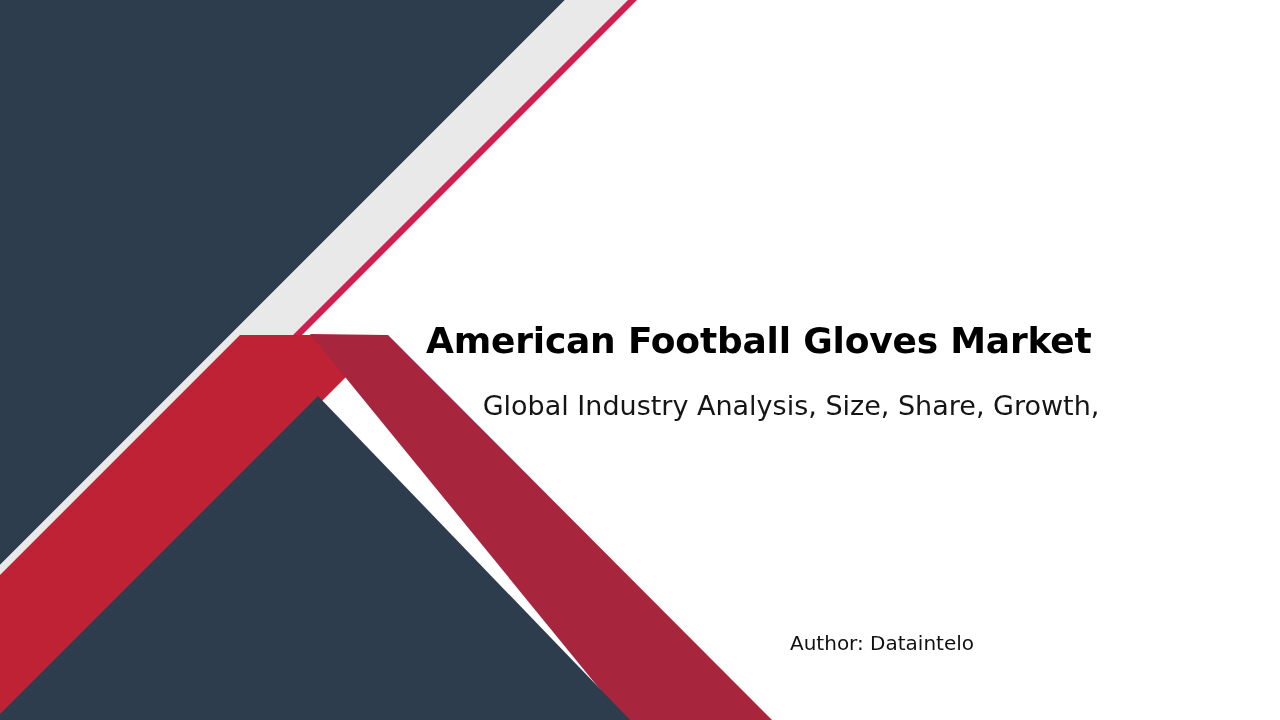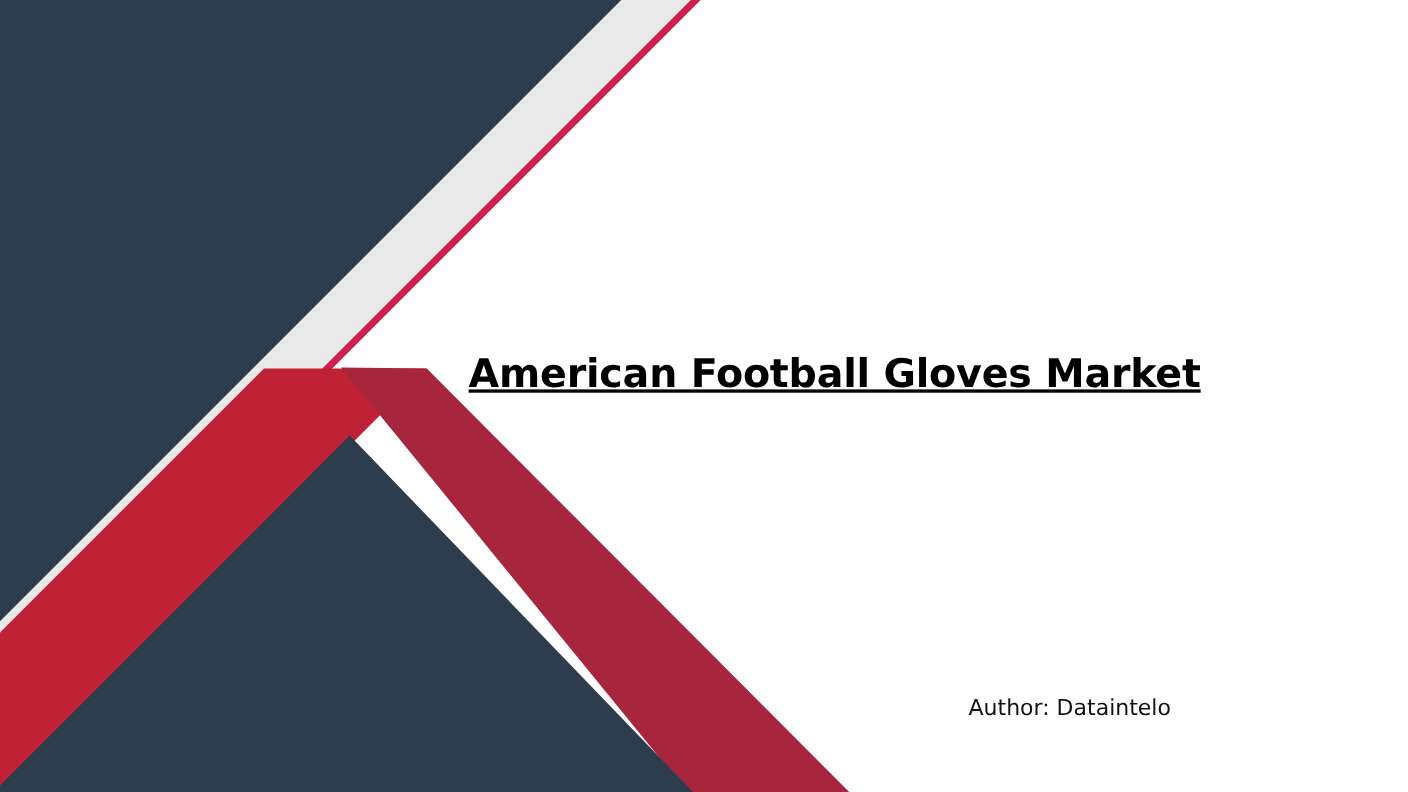--- a/index.html
+++ b/index.html
@@ -35,21 +35,20 @@
     position: absolute;
     left: 426px;
     top: 320px;
     width: 730px;
     font-size: 36px;
     font-weight: bold;
     color: #000000;
     letter-spacing: -0.2px;
     line-height: 1.15;
     white-space: nowrap;
-    text-decoration: underline;
   }
   .subtitle {
     position: absolute;
     left: 396px;
     top: 376px;
     width: 790px;
     font-size: 27px;
     font-weight: normal;
     color: #151515;
     line-height: 60px;
@@ -57,21 +56,21 @@
   }
   .subtitle .sub-line {
     display: block;
     white-space: nowrap;
   }
   .author {
     position: absolute;
     left: 790px;
     top: 631px;
     width: 365px;
-    text-align: center;
+    text-align: left;
     font-size: 20px;
     font-weight: normal;
     color: #111111;
     white-space: nowrap;
   }
 </style>
 </head>
 <body>
 
 <div id="slide">
@@ -92,19 +91,20 @@
 
     <polygon points="318,396 0,714 0,720 630,720" fill="#2d3d4d"></polygon>
 
   </svg>
 
   <div id="text-layer">
 
     <div class="title">American Football Gloves Market</div>
 
     <div class="subtitle">
+      <span class="sub-line">Global Industry Analysis, Size, Share, Growth,</span>
     </div>
 
     <div class="author">Author: Dataintelo</div>
 
   </div>
 
 </div>
 
 </body></html>

